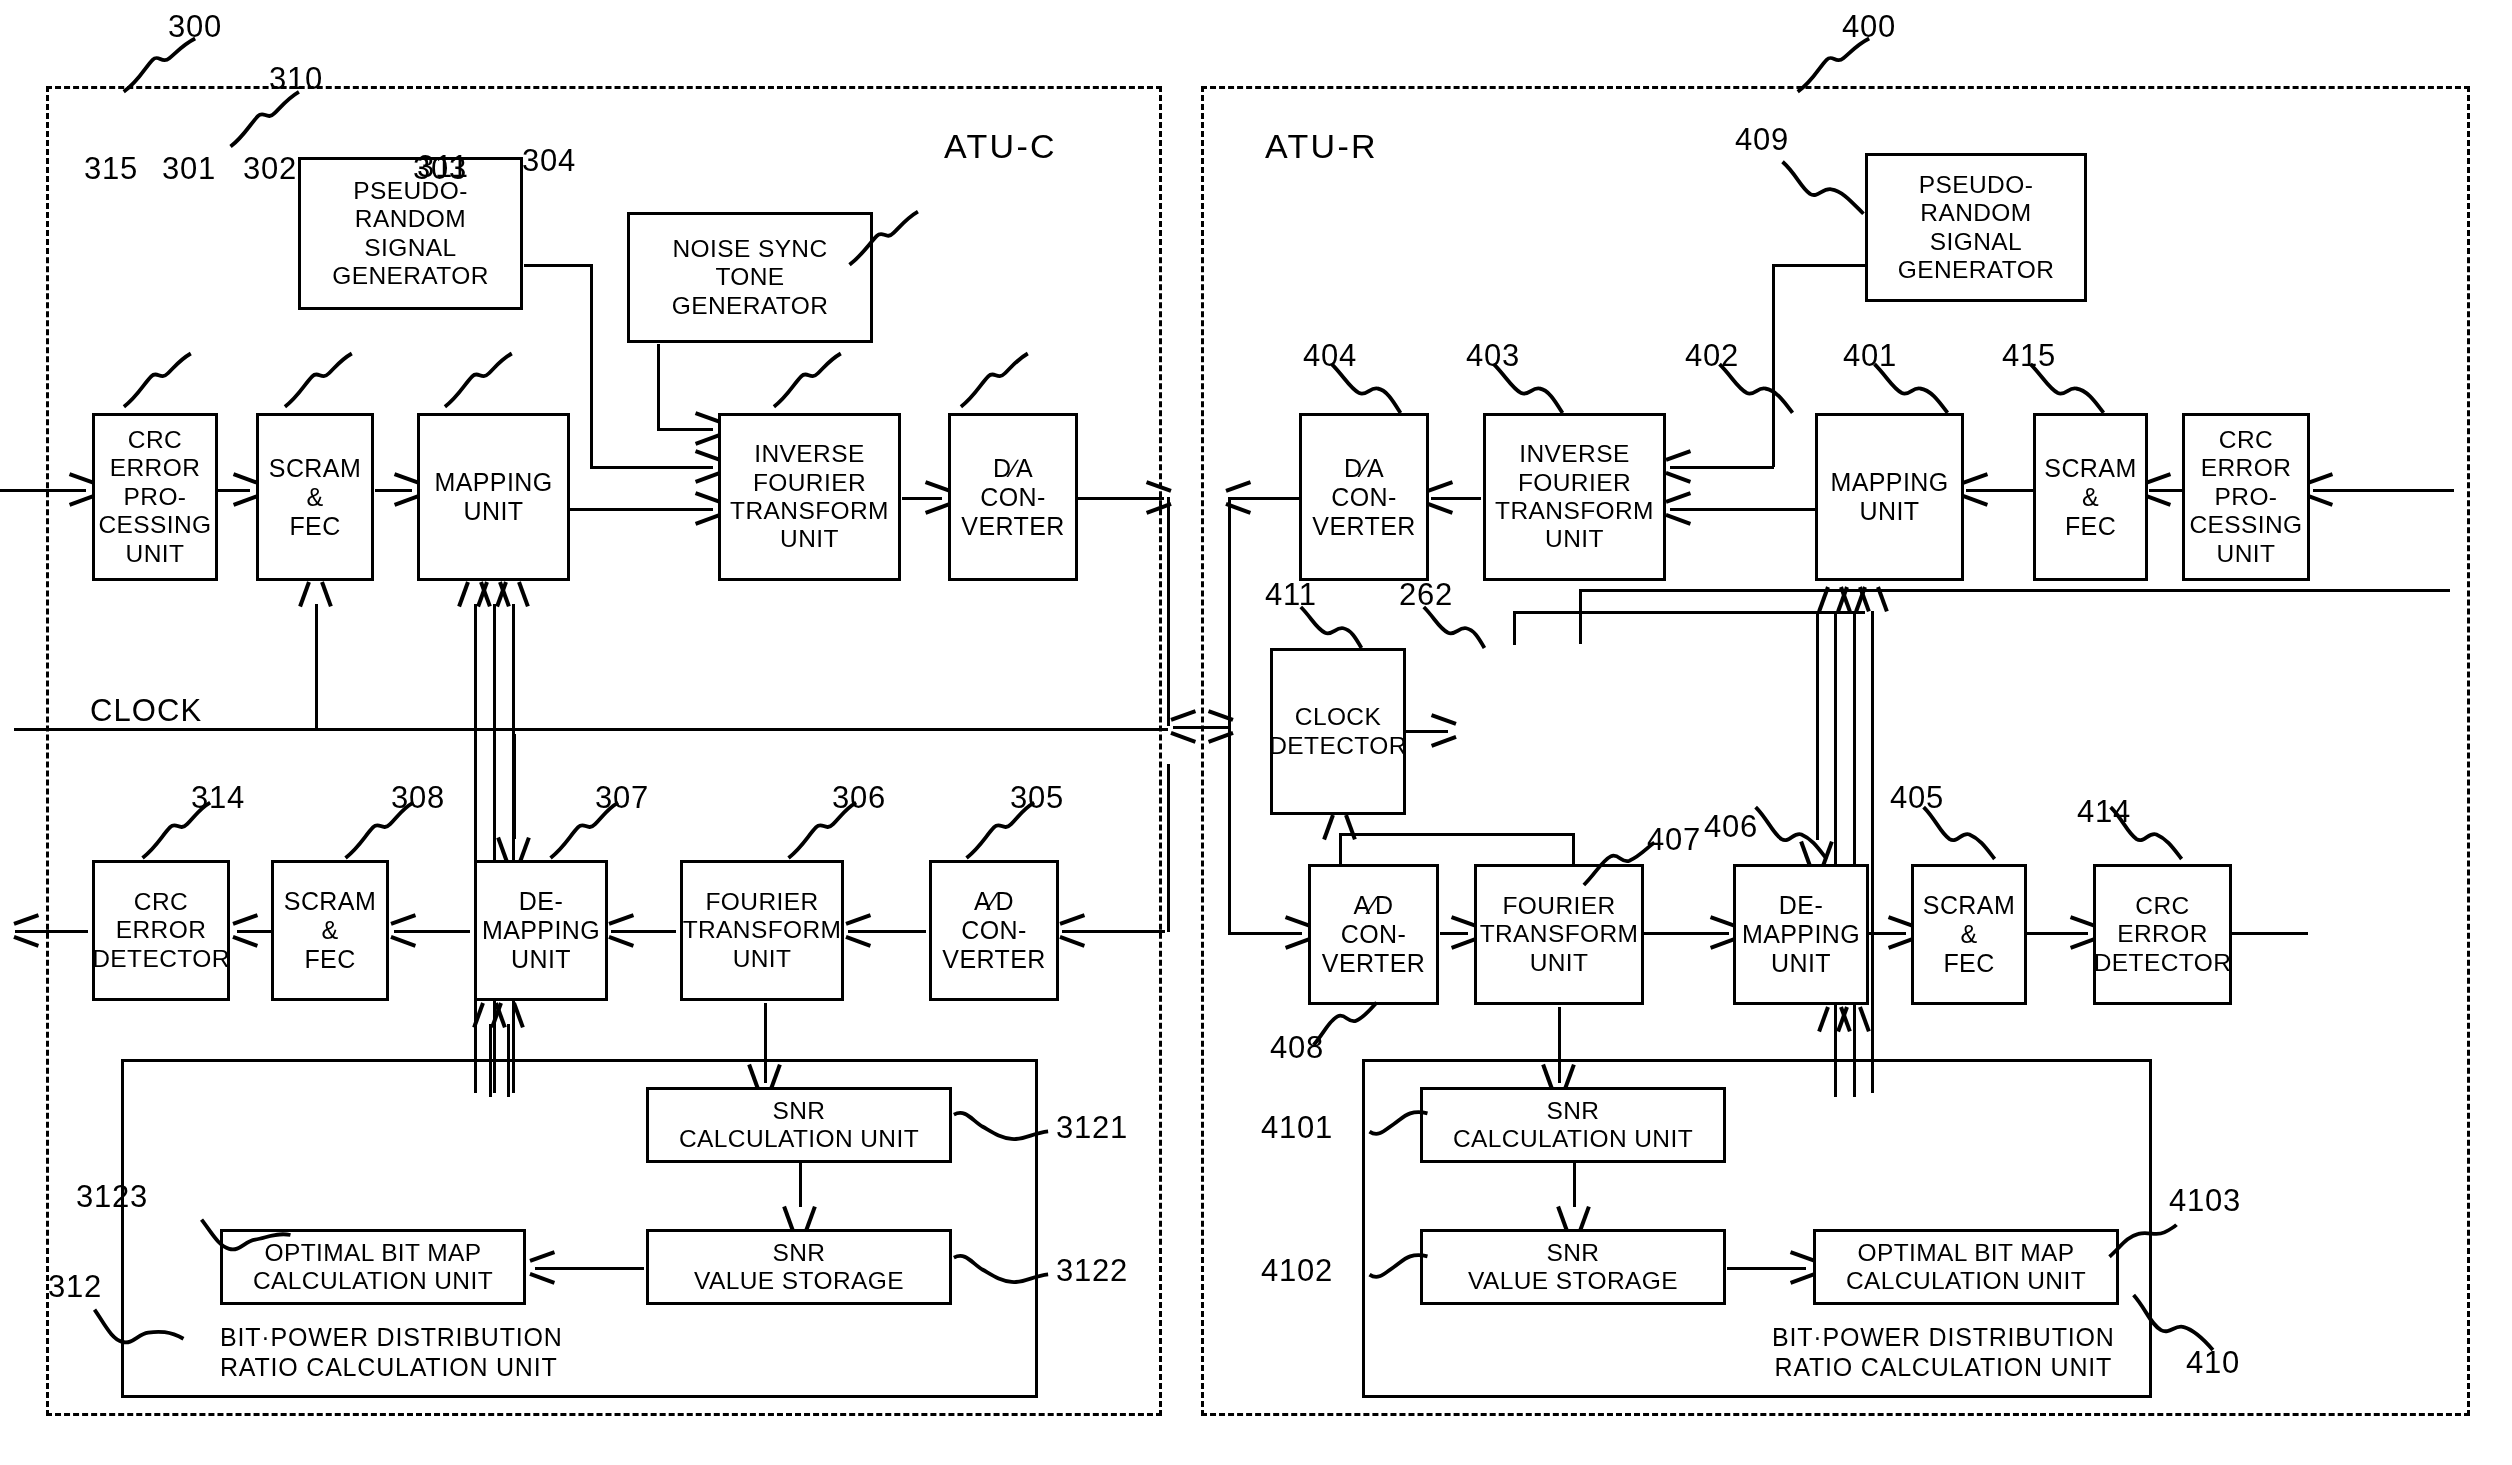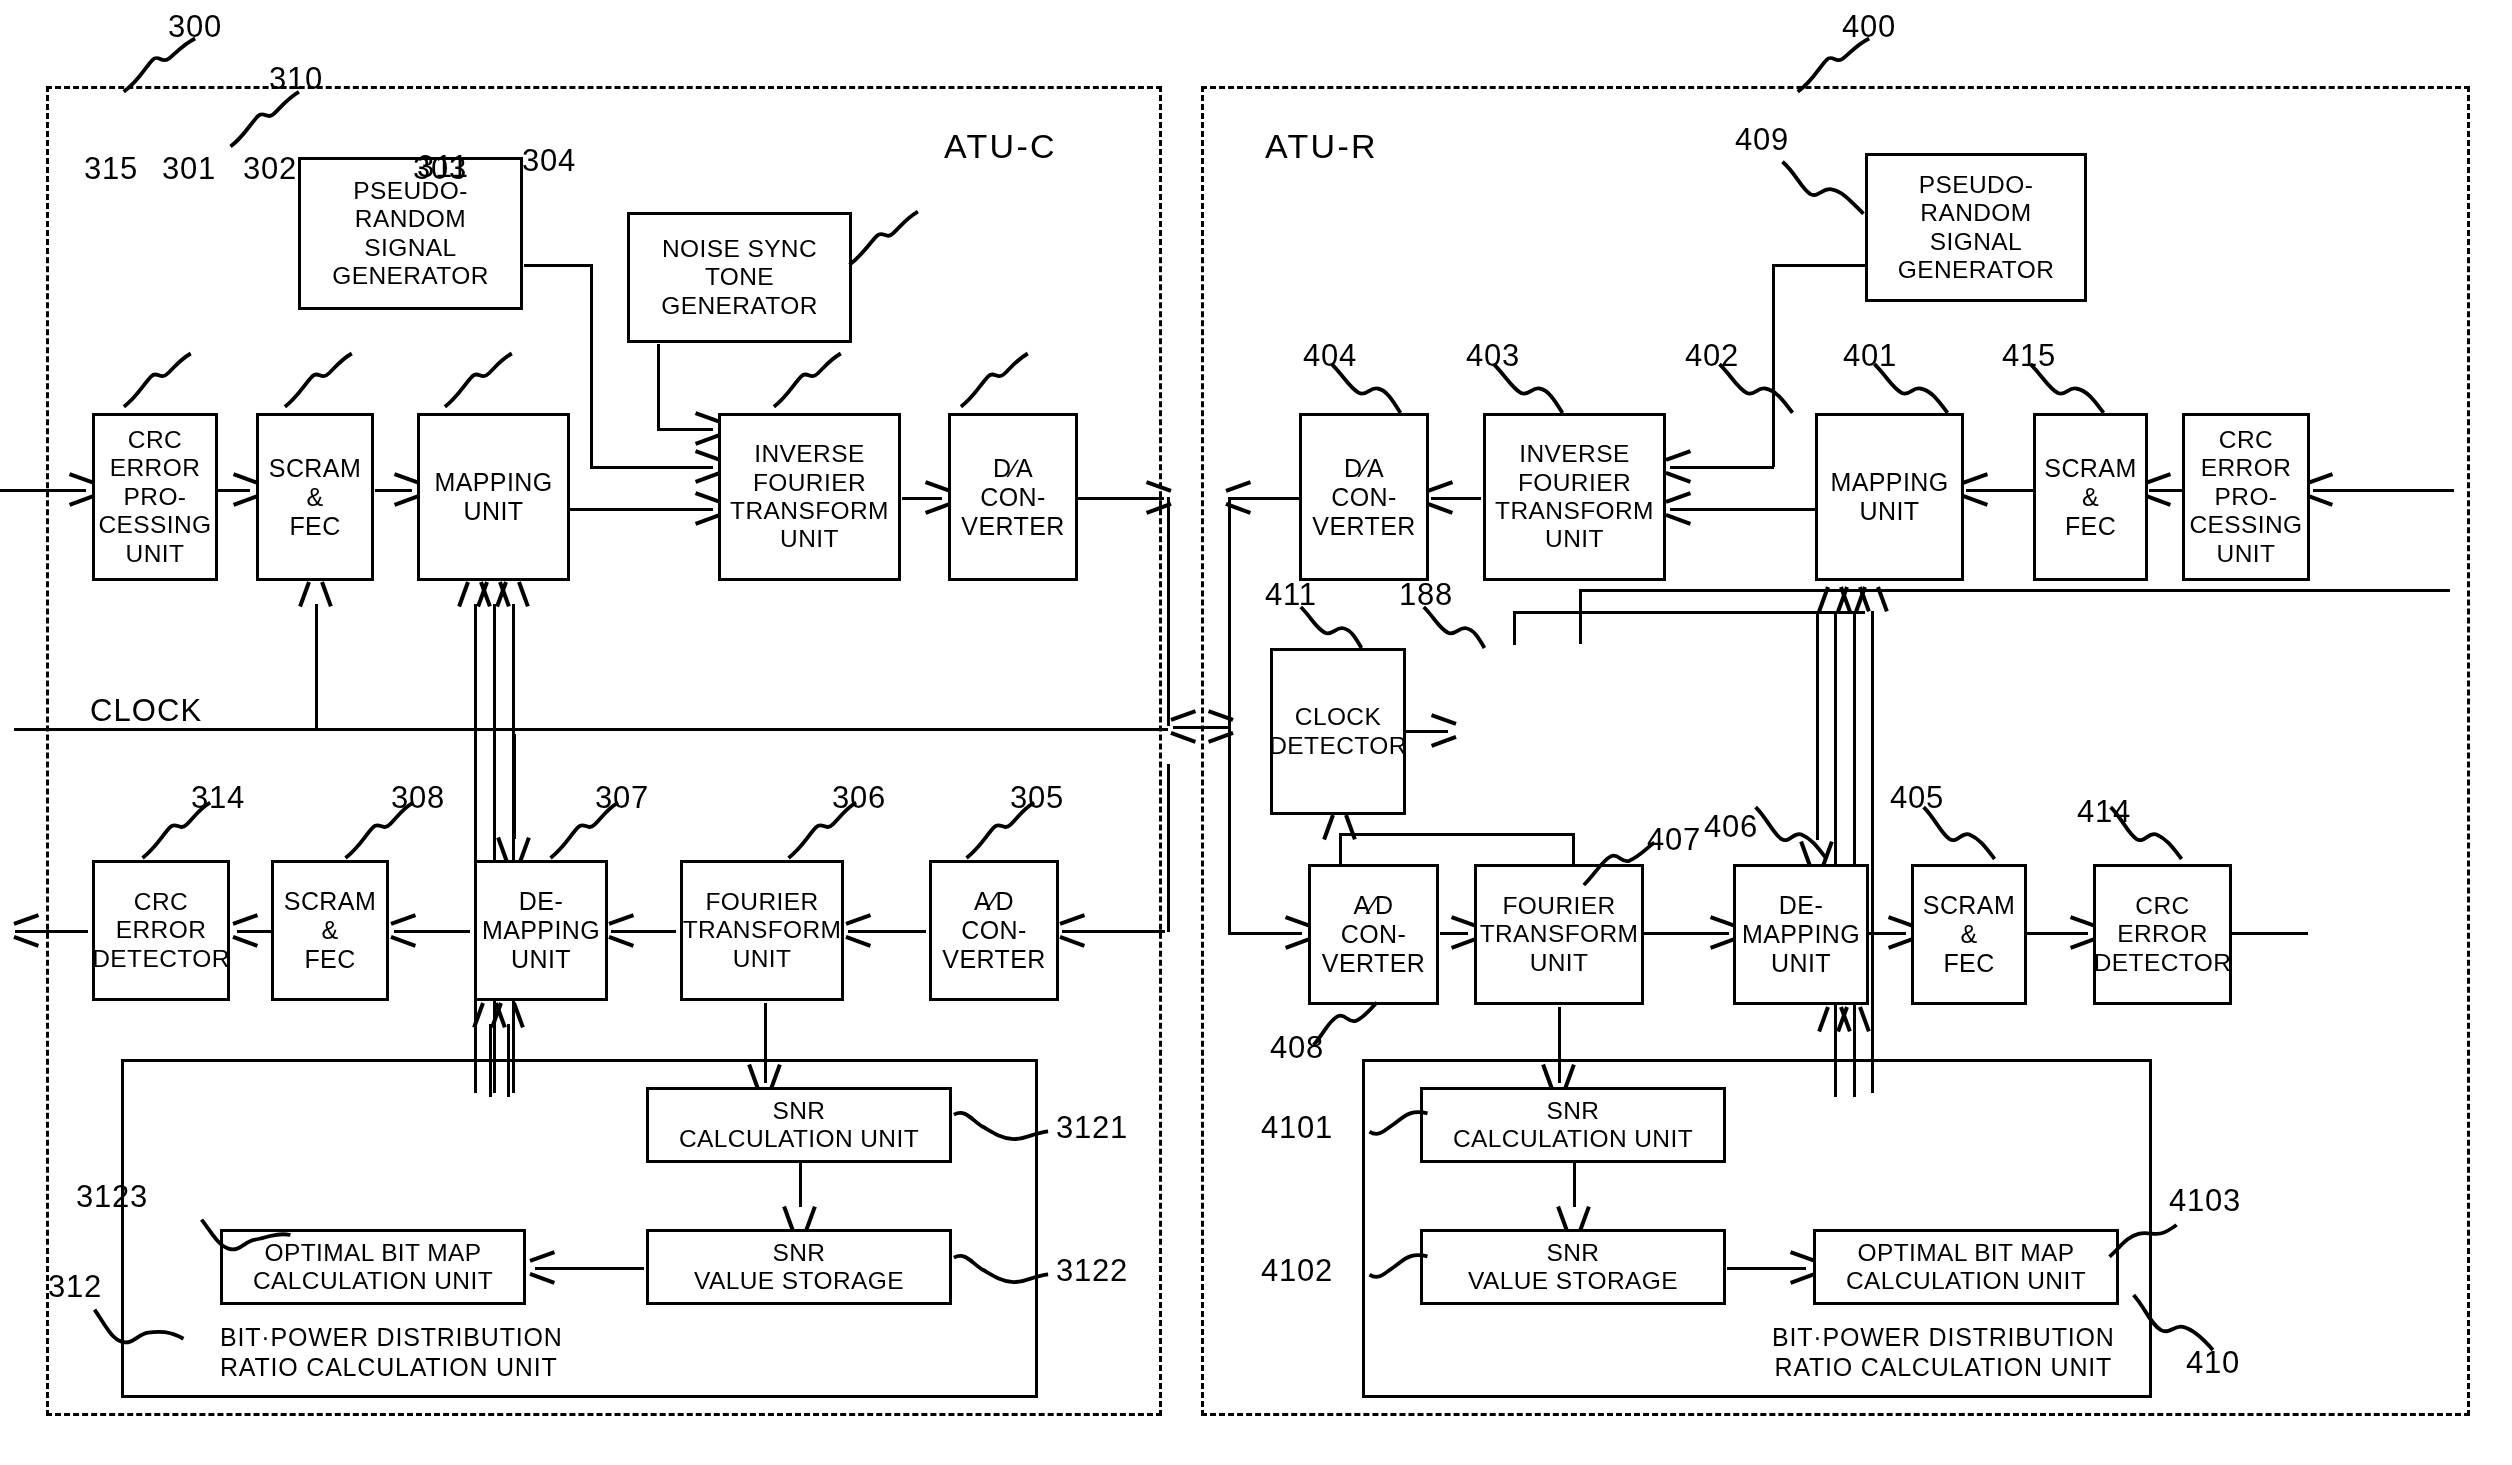--- a/index.html
+++ b/index.html
@@ -105,21 +105,21 @@
 UNIT</div>
   <div class="box" style="left:256px;top:413px;width:118px;height:168px;">SCRAM
 &amp;
 FEC</div>
   <div class="box" style="left:417px;top:413px;width:153px;height:168px;">MAPPING
 UNIT</div>
   <div class="box" style="left:298px;top:157px;width:225px;height:153px;font-size:24.5px;">PSEUDO-
 RANDOM
 SIGNAL
 GENERATOR</div>
-  <div class="box" style="left:627px;top:212px;width:225px;height:131px;font-size:24.5px;">NOISE SYNC
+  <div class="box" style="left:627px;top:212px;width:246px;height:131px;font-size:24.5px;">NOISE SYNC
 TONE
 GENERATOR</div>
   <div class="box" style="left:718px;top:413px;width:183px;height:168px;font-size:24.5px;">INVERSE
 FOURIER
 TRANSFORM
 UNIT</div>
   <div class="box" style="left:948px;top:413px;width:130px;height:168px;">D∕A
 CON-
 VERTER</div>
 
@@ -529,21 +529,21 @@
       </svg>
   </div>
 
   <div class="lbl" style="left:1265px;top:577px;">411</div>
   <div class="sq" style="left:1299px;top:604px;">
     <svg width="65" height="47" viewBox="0 0 85 62">
         <path d="M2,4 C16,18 22,32 34,38 C44,42 48,30 58,32 C68,34 74,44 82,58" stroke="#000" stroke-width="5" fill="none"></path>
       </svg>
   </div>
 
-  <div class="lbl" style="left:1399px;top:577px;">188</div>
+  <div class="lbl" style="left:1399px;top:577px;">262</div>
   <div class="sq" style="left:1422px;top:604px;">
     <svg width="65" height="47" viewBox="0 0 85 62">
         <path d="M2,4 C16,18 22,32 34,38 C44,42 48,30 58,32 C68,34 74,44 82,58" stroke="#000" stroke-width="5" fill="none"></path>
       </svg>
   </div>
 
   <div class="lbl" style="left:1704px;top:809px;">406</div>
   <div class="sq" style="left:1754px;top:804px;">
     <svg width="75" height="58" viewBox="0 0 98 76">
         <path d="M2,4 C18,20 24,38 36,46 C46,52 52,36 62,40 C76,46 84,58 95,72" stroke="#000" stroke-width="5" fill="none"></path>

